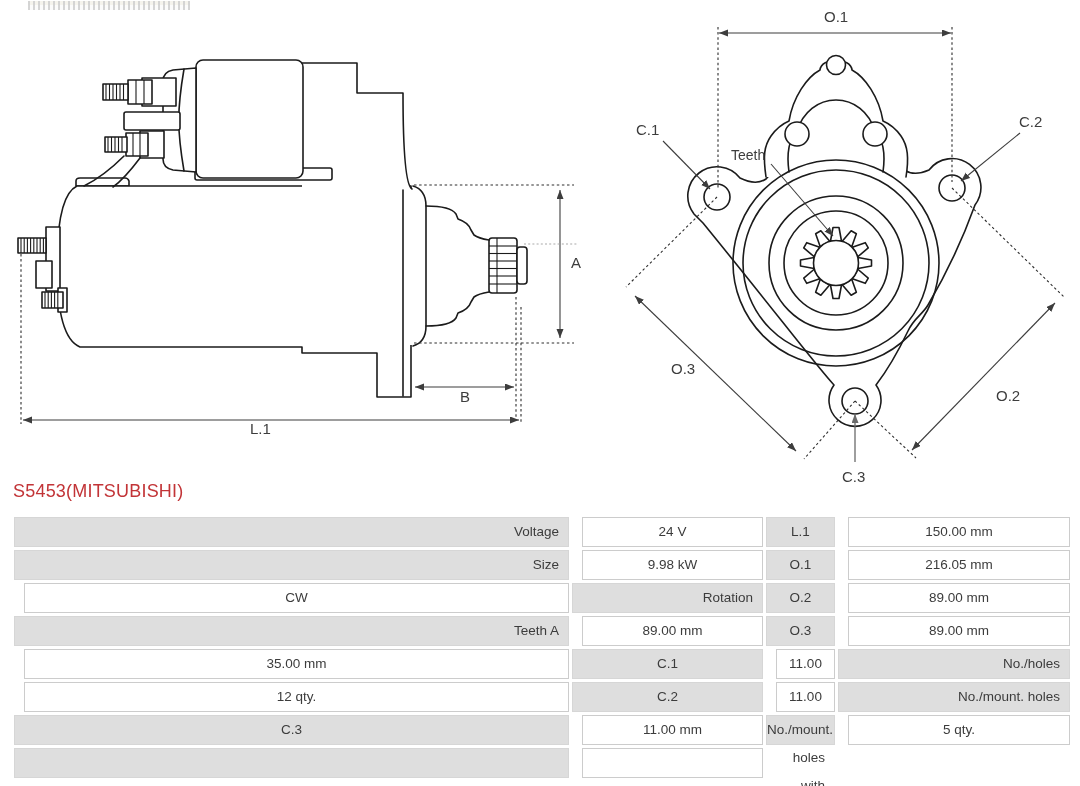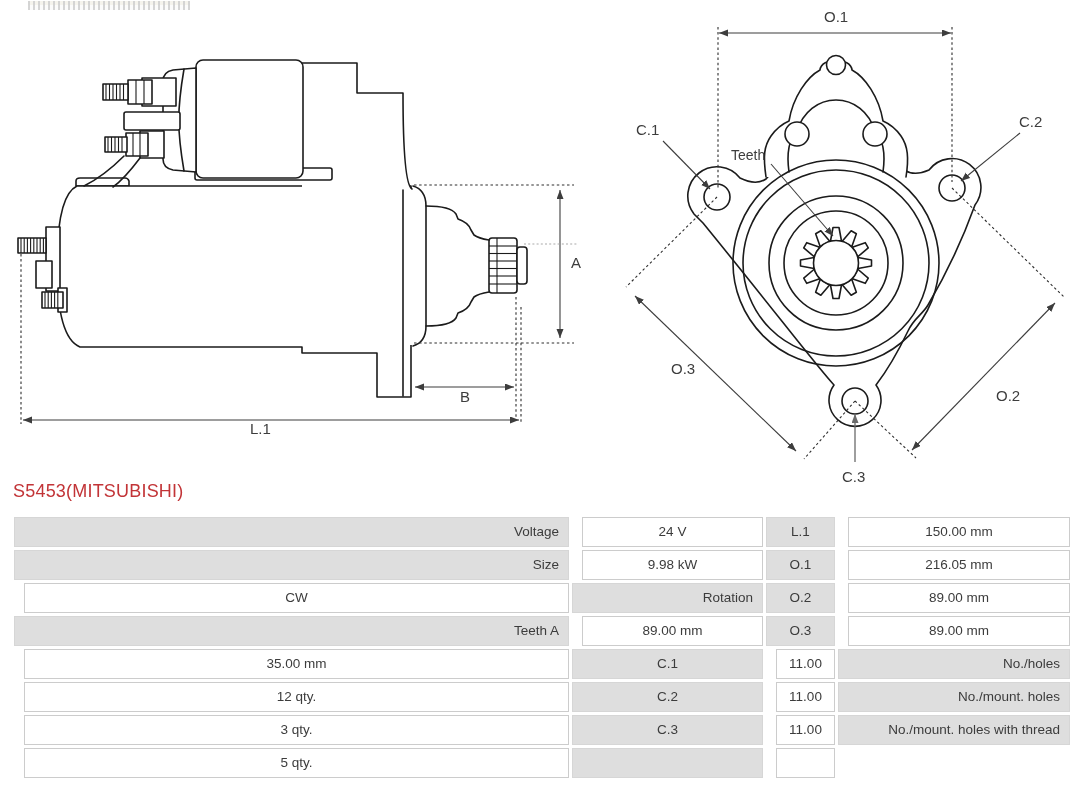--- a/index.html
+++ b/index.html
@@ -276,21 +276,20 @@
   <div class="cell val">35.00 mm</div>
   <div class="cell lab mid">C.1</div>
   <div class="cell val">11.00 mm</div>
 
   <div class="cell lab">No./holes</div>
   <div class="cell val">12 qty.</div>
   <div class="cell lab mid">C.2</div>
   <div class="cell val">11.00 mm</div>
 
   <div class="cell lab">No./mount. holes</div>
-  <div class="cell val">3 qty.</div>
   <div class="cell lab mid">C.3</div>
   <div class="cell val">11.00 mm</div>
 
   <div class="cell lab">No./mount. holes with thread</div>
   <div class="cell val">5 qty.</div>
   <div class="cell lab mid"></div>
   <div class="cell val"></div>
 </div>
 
 </body></html>

